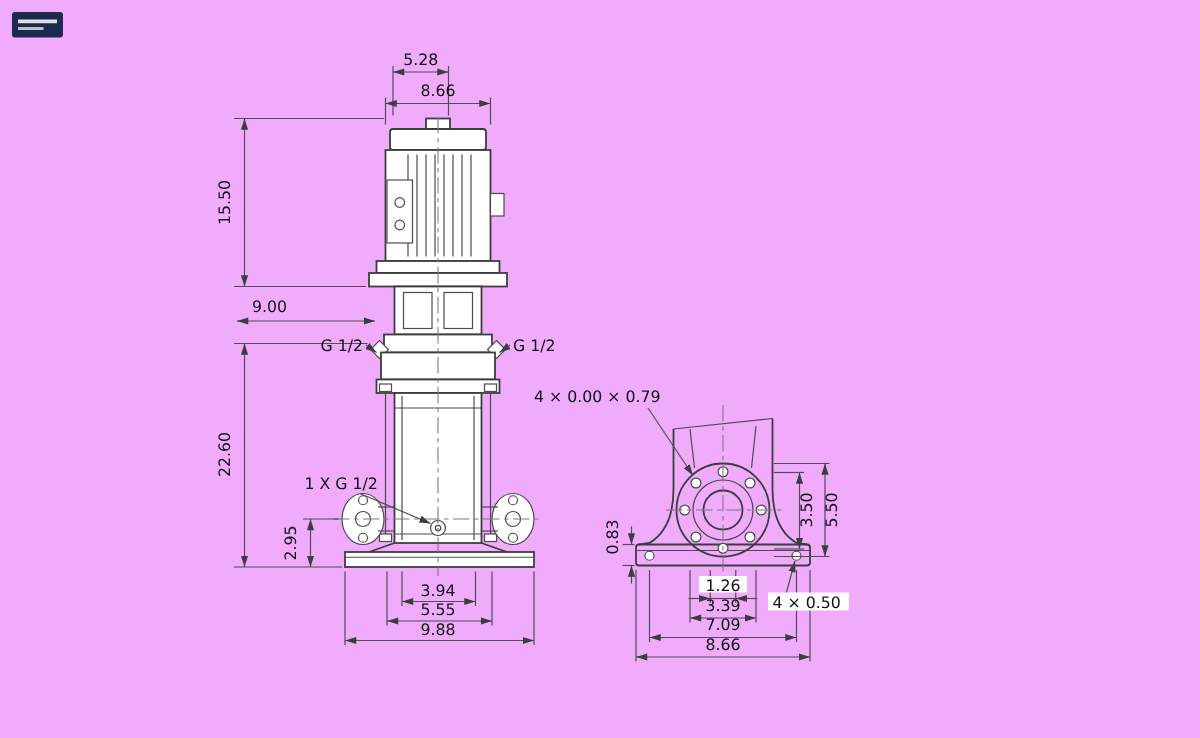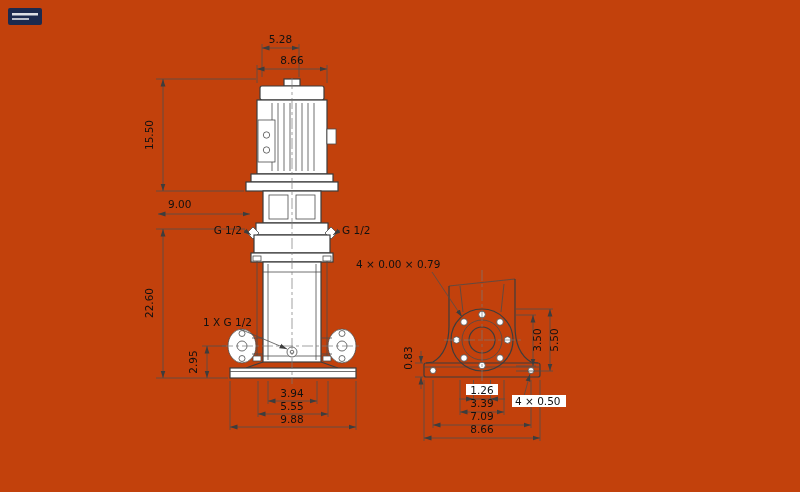--- a/index.html
+++ b/index.html
@@ -1,16 +1,16 @@
 <!DOCTYPE html>
 <html><head>
 <meta charset="utf-8">
 <style>
   html,body{margin:0;padding:0;background:#ffffff;}
-  .canvas{position:relative;width:800px;height:492px;background:#c2410c;overflow:hidden;font-family:"DejaVu Sans","Liberation Sans",sans-serif;}
+  .canvas{position:relative;width:800px;height:492px;background:#f0abfc;overflow:hidden;font-family:"DejaVu Sans","Liberation Sans",sans-serif;}
   svg{display:block;}
   .ol{stroke:#3d3d3d;stroke-width:1.2;fill:#fff;}
   .oln{stroke:#3d3d3d;stroke-width:1.2;fill:none;}
   .th{stroke:#4b4b4b;stroke-width:0.8;fill:none;}
   .thw{stroke:#4b4b4b;stroke-width:0.8;fill:#fff;}
   .dim{stroke:#4f4f4f;stroke-width:0.8;fill:none;}
   .cl{stroke:#7a7a7a;stroke-width:0.7;fill:none;stroke-dasharray:11 3 3 3;}
   .bg{fill:#fff;stroke:none;}
   text{font-family:"DejaVu Sans","Liberation Sans",sans-serif;font-size:10.5px;fill:#111;}
 </style>

